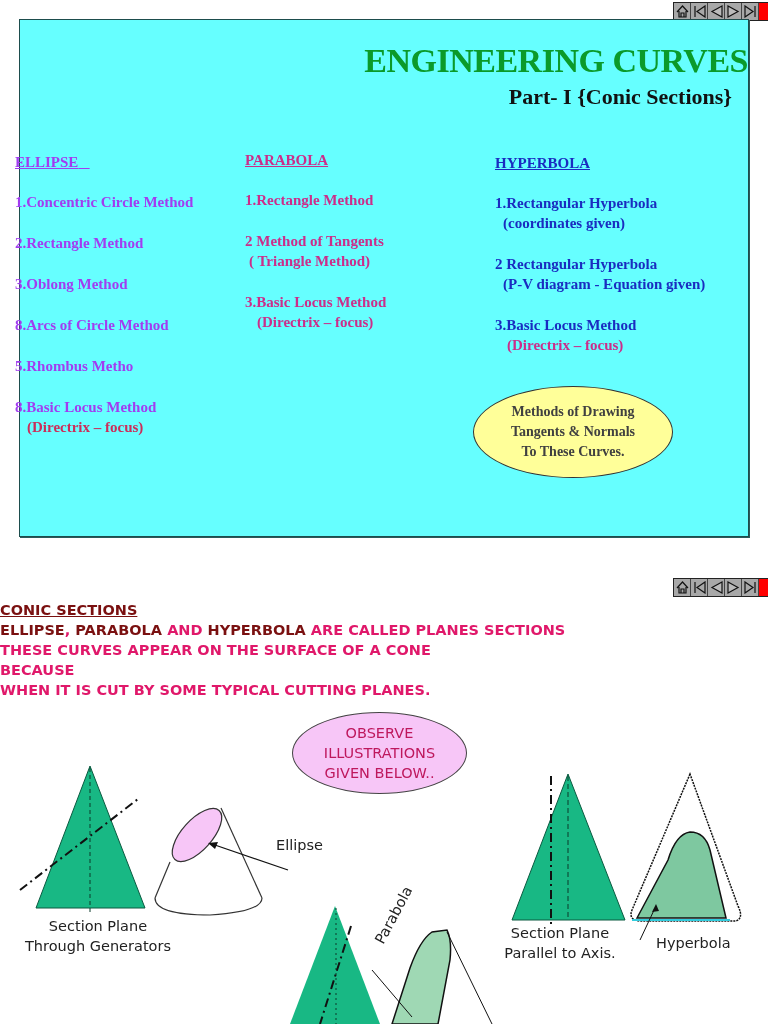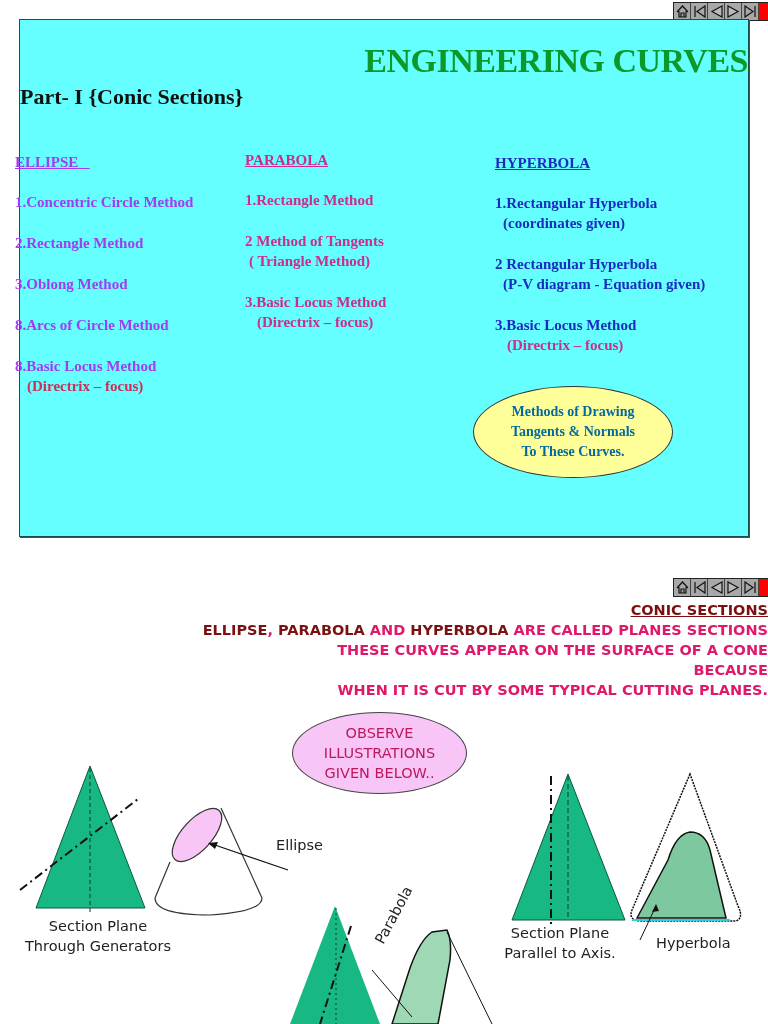--- a/index.html
+++ b/index.html
@@ -2,32 +2,32 @@
 <html><head>
 <meta charset="utf-8">
 <style>
   html, body { margin: 0; padding: 0; }
   body { width: 768px; height: 1024px; position: relative; background: #ffffff; overflow: hidden; font-family: "Liberation Serif", serif; }
   .navbar { position: absolute; display: flex; height: 17px; border: 1px solid #222; background: #9a9a9a; }
   .navbar .nb { width: 17px; height: 17px; display: flex; align-items: center; justify-content: center; border-right: 1px solid #444; box-sizing: border-box; background: #a8a8a8; }
   .navbar .nb.end { background: #ff0000; border-right: none; width: 18px; }
   .slide1 { position: absolute; left: 19px; top: 19px; width: 730px; height: 518px; background: #66ffff; border: 1px solid #1d4d4d; box-shadow: 1px 1px 0 #2a5a5a; box-sizing: border-box; }
   .title { position: absolute; left: 0; right: 0; top: 22px; text-align: right; color: #0b9a2a; font-weight: bold; font-size: 34px; font-family: "Liberation Serif", serif; letter-spacing: -0.5px; }
-  .subtitle { position: absolute; left: 0; right: 16px; top: 64px; text-align: left; color: #111; font-weight: bold; font-size: 22px; }
+  .subtitle { position: absolute; left: 0; right: 16px; top: 64px; text-align: right; color: #111; font-weight: bold; font-size: 22px; }
   .col { position: absolute; font-weight: bold; font-size: 15px; line-height: 20px; }
   .col .hdr { text-decoration: underline; margin-bottom: 20px; }
   .col .item { margin-bottom: 21px; }
   .col .item .sub { display: block; padding-left: 12px; }
   .ellipse-col { left: -5px; top: 132px; color: #a23cf0; }
   .parabola-col { left: 225px; top: 130px; color: #cc2d8a; }
   .hyperbola-col { left: 475px; top: 133px; color: #1a2cc0; }
   .hyperbola-col .item.locus .sub { color: #cc2d8a; }
   .ellipse-col .item .sub.dirfocus { color: #cc2d5a; }
-  .oval-note { position: absolute; left: 453px; top: 366px; width: 200px; height: 92px; border: 1.5px solid #333; border-radius: 50%; background: #ffff99; box-sizing: border-box; display: flex; align-items: center; justify-content: center; text-align: center; color: #0369a1; font-weight: bold; font-size: 14px; line-height: 20px; }
-  .s2 { position: absolute; left: 0; top: 600px; width: 768px; text-align: right; font-family: "DejaVu Sans", sans-serif; font-weight: bold; font-size: 14.5px; line-height: 20px; }
+  .oval-note { position: absolute; left: 453px; top: 366px; width: 200px; height: 92px; border: 1.5px solid #333; border-radius: 50%; background: #ffff99; box-sizing: border-box; display: flex; align-items: center; justify-content: center; text-align: center; color: #404040; font-weight: bold; font-size: 14px; line-height: 20px; }
+  .s2 { position: absolute; left: 0; top: 600px; width: 768px; text-align: left; font-family: "DejaVu Sans", sans-serif; font-weight: bold; font-size: 14.5px; line-height: 20px; }
   .s2 .heading { color: #7a1010; text-decoration: underline; }
   .s2 .dark { color: #7a1010; }
   .s2 .pink { color: #e0186a; }
   .observe { position: absolute; left: 292px; top: 712px; width: 175px; height: 82px; border: 1px solid #444; border-radius: 50%; background: #f7c6f7; display: flex; align-items: center; justify-content: center; text-align: center; font-family: "DejaVu Sans", sans-serif; font-size: 14.5px; line-height: 20px; color: #be185d; box-sizing: border-box; }
   .lbl { position: absolute; font-family: "DejaVu Sans", sans-serif; font-size: 14.5px; color: #222; line-height: 20px; text-align: center; }
   svg.illus { position: absolute; left: 0; top: 0; }
 </style>
 </head>
 <body>
 
@@ -63,20 +63,21 @@
 <div class="slide1">
   <div class="title">ENGINEERING CURVES</div>
   <div class="subtitle">Part- I  {Conic Sections}</div>
 
   <div class="col ellipse-col">
     <div class="hdr"><span>ELLIPSE</span>&nbsp;&nbsp;&nbsp;</div>
     <div class="item">1.Concentric Circle Method</div>
     <div class="item">2.Rectangle Method</div>
     <div class="item">3.Oblong Method</div>
     <div class="item">8.Arcs of Circle Method</div>
+    <div class="item">5.Rhombus Metho</div>
     <div class="item">
       <span>8.Basic Locus Method</span>
       <span class="sub dirfocus">(Directrix – focus)</span>
     </div>
   </div>
 
   <div class="col parabola-col">
     <div class="hdr">PARABOLA</div>
     <div class="item">1.Rectangle Method</div>
     <div class="item">

